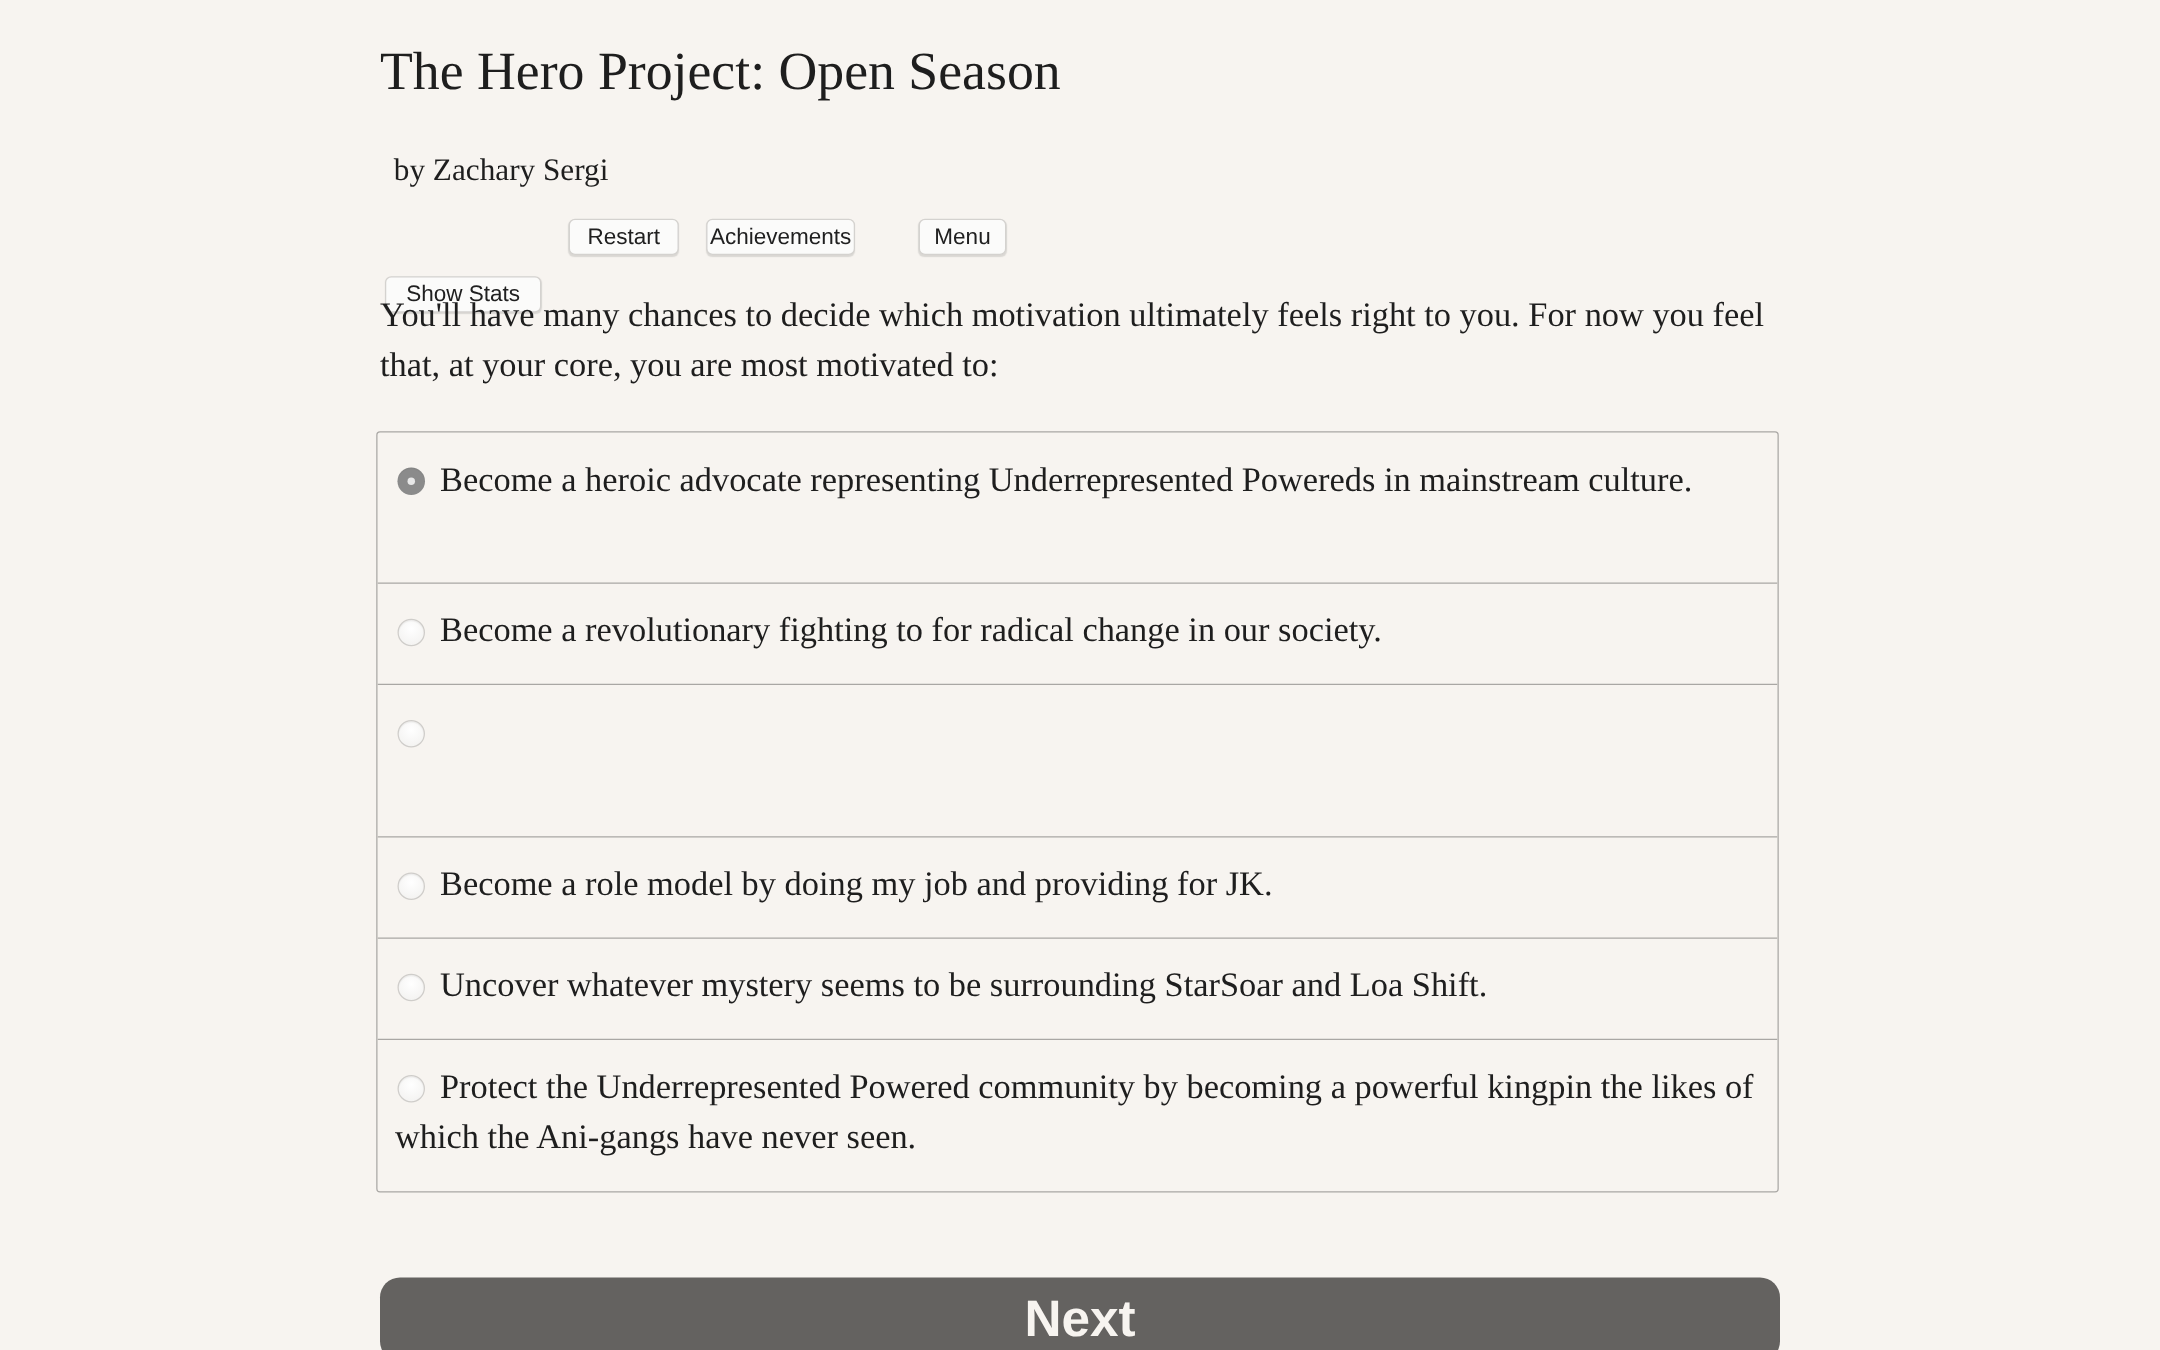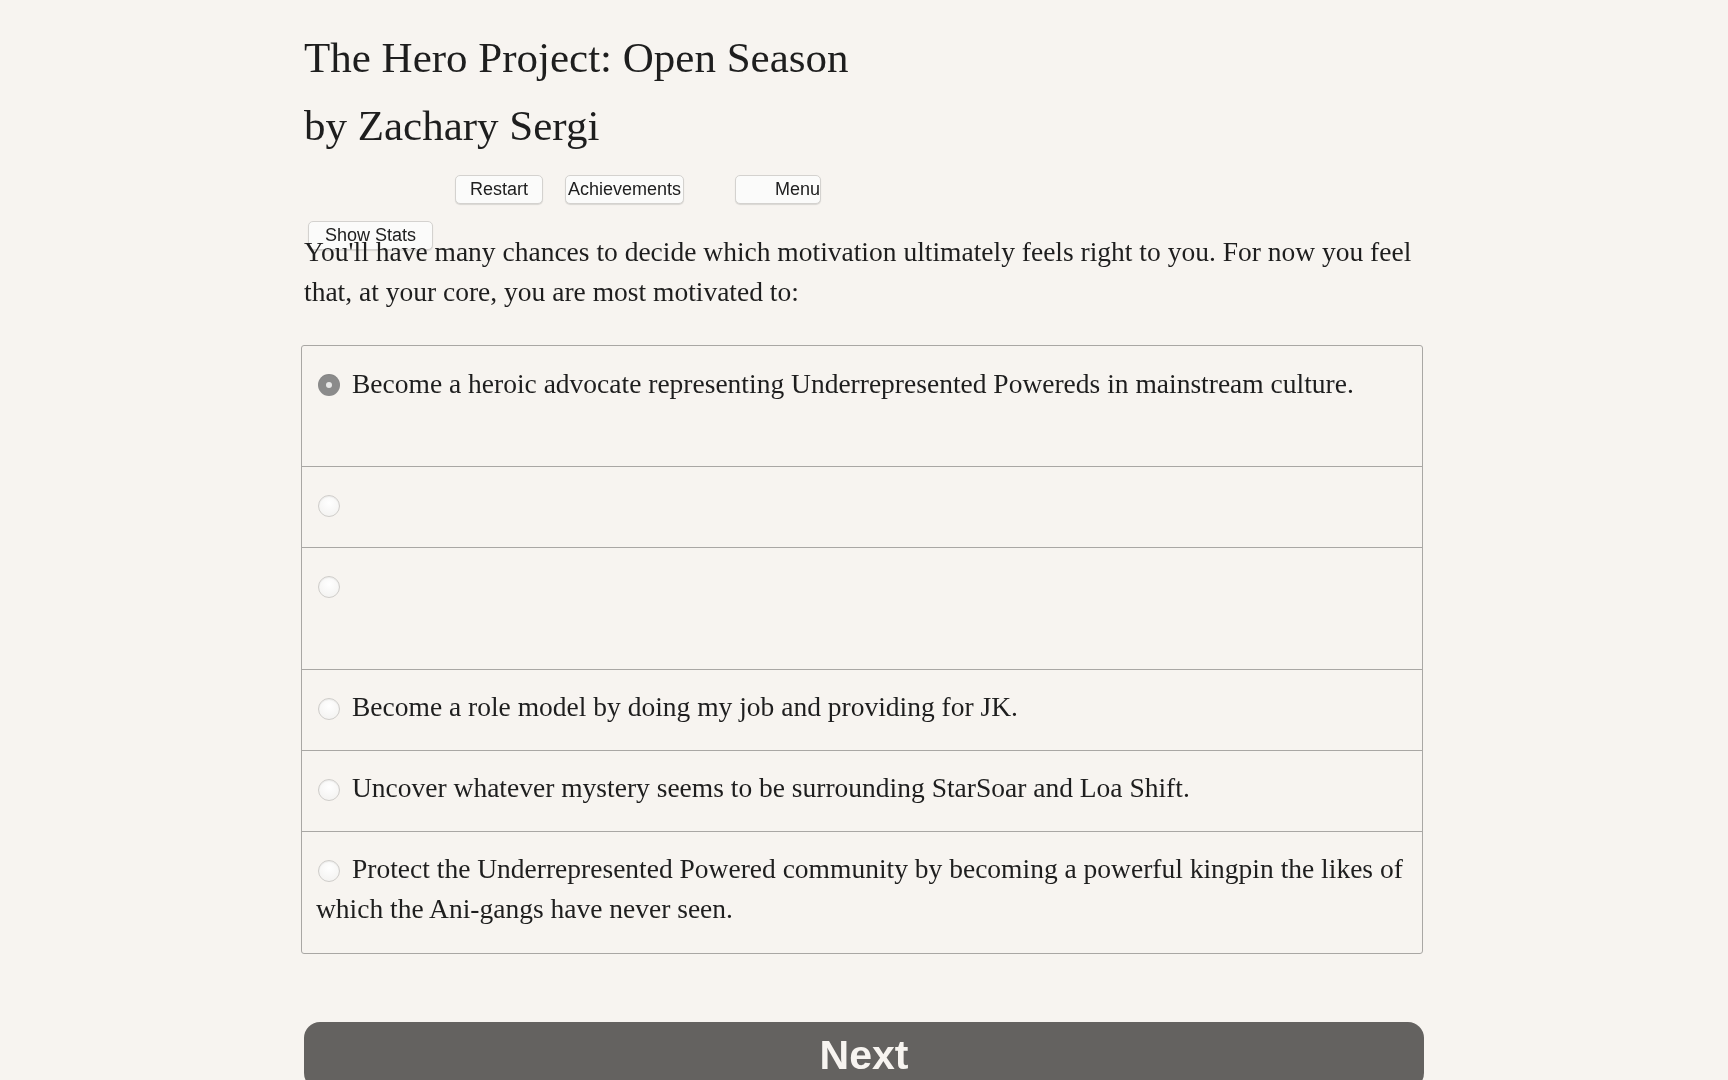--- a/index.html
+++ b/index.html
@@ -30,24 +30,24 @@
     font-weight: normal;
     font-size: 43px;
     line-height: 56px;
     white-space: nowrap;
     color: #1e1e1e;
   }
   .byline {
     position: absolute;
     left: 0;
     top: 104px;
-    margin: 0;
+    margin: 11px;
     font-family: "Liberation Serif", "DejaVu Serif", serif;
     font-weight: normal;
-    font-size: 43px;
+    font-size: 25px;
     line-height: 44px;
     white-space: nowrap;
     color: #1e1e1e;
   }
   .toolbar {
     position: absolute;
     left: 4px;
     top: 175px;
     height: 30px;
   }
@@ -162,34 +162,35 @@
 
 <div class="page">
 
   <h1 class="title">The Hero Project: Open Season</h1>
   <h2 class="byline">by Zachary Sergi</h2>
 
   <div class="toolbar">
     <button class="tb-btn" style="left:0;width:125px;margin-top:46px;">Show Stats</button>
     <button class="tb-btn" style="left:147px;width:88px;">Restart</button>
     <button class="tb-btn" style="left:257px;width:119px;">Achievements</button>
-    <button class="tb-btn" style="left:427px;width:86px;text-align:right;">Menu</button>
+    <button class="tb-btn" style="left:427px;width:70px;">Menu</button>
   </div>
 
   <p class="intro">You'll have many chances to decide which motivation ultimately feels right to you. For now you feel that, at your core, you are most motivated to:</p>
 
   <div class="choices">
 
     <div class="choice" style="top:0;height:121px;">
       <span class="radio checked" style="top:28px;"></span>
       <span class="choice-text" style="top:18px;">Become a heroic advocate representing Underrepresented Powereds in mainstream culture.</span>
     </div>
 
     <div class="choice" style="top:121px;height:81px;">
       <span class="radio" style="top:28px;"></span>
+      <span class="choice-text" style="top:17px;">Become a revolutionary fighting to for radical change in our society.</span>
     </div>
 
     <div class="choice" style="top:202px;height:122px;">
       <span class="radio" style="top:28px;"></span>
     </div>
 
     <div class="choice" style="top:324px;height:81px;">
       <span class="radio" style="top:28px;"></span>
       <span class="choice-text" style="top:17px;">Become a role model by doing my job and providing for JK.</span>
     </div>

